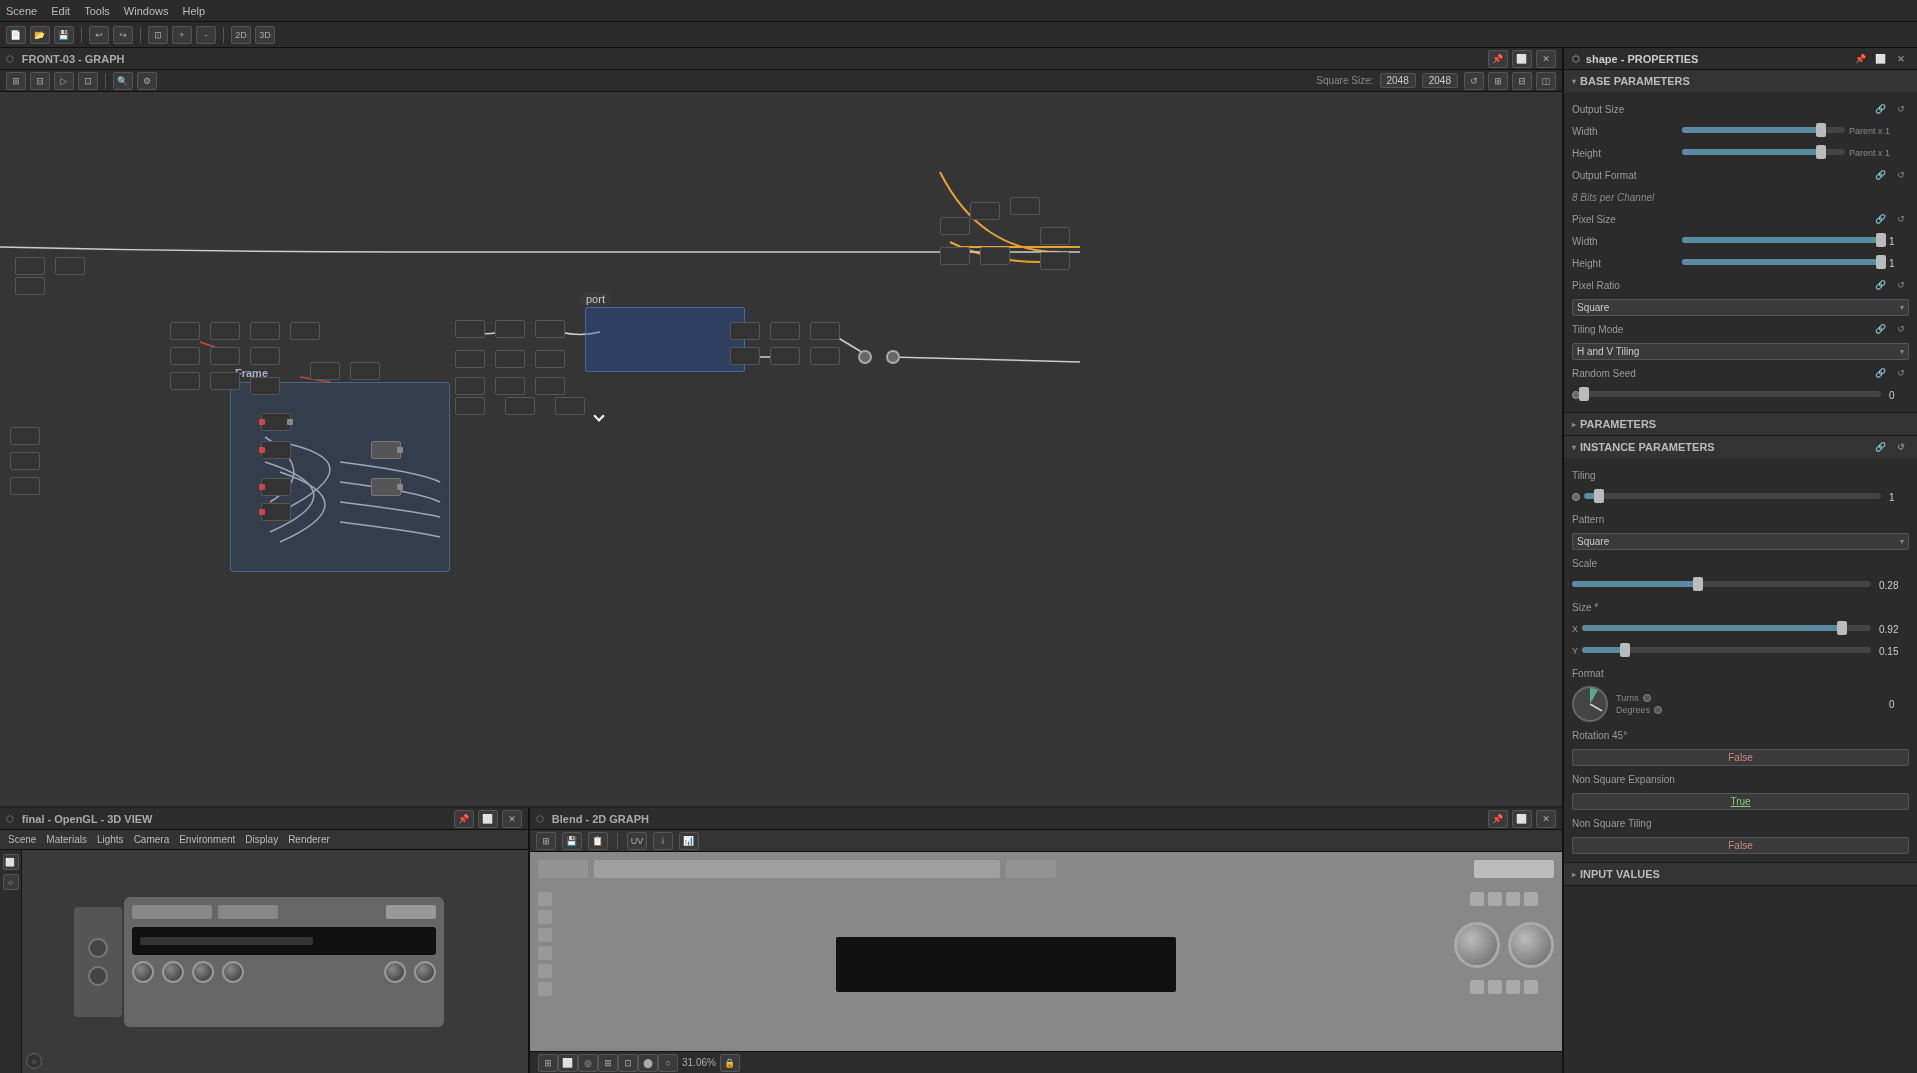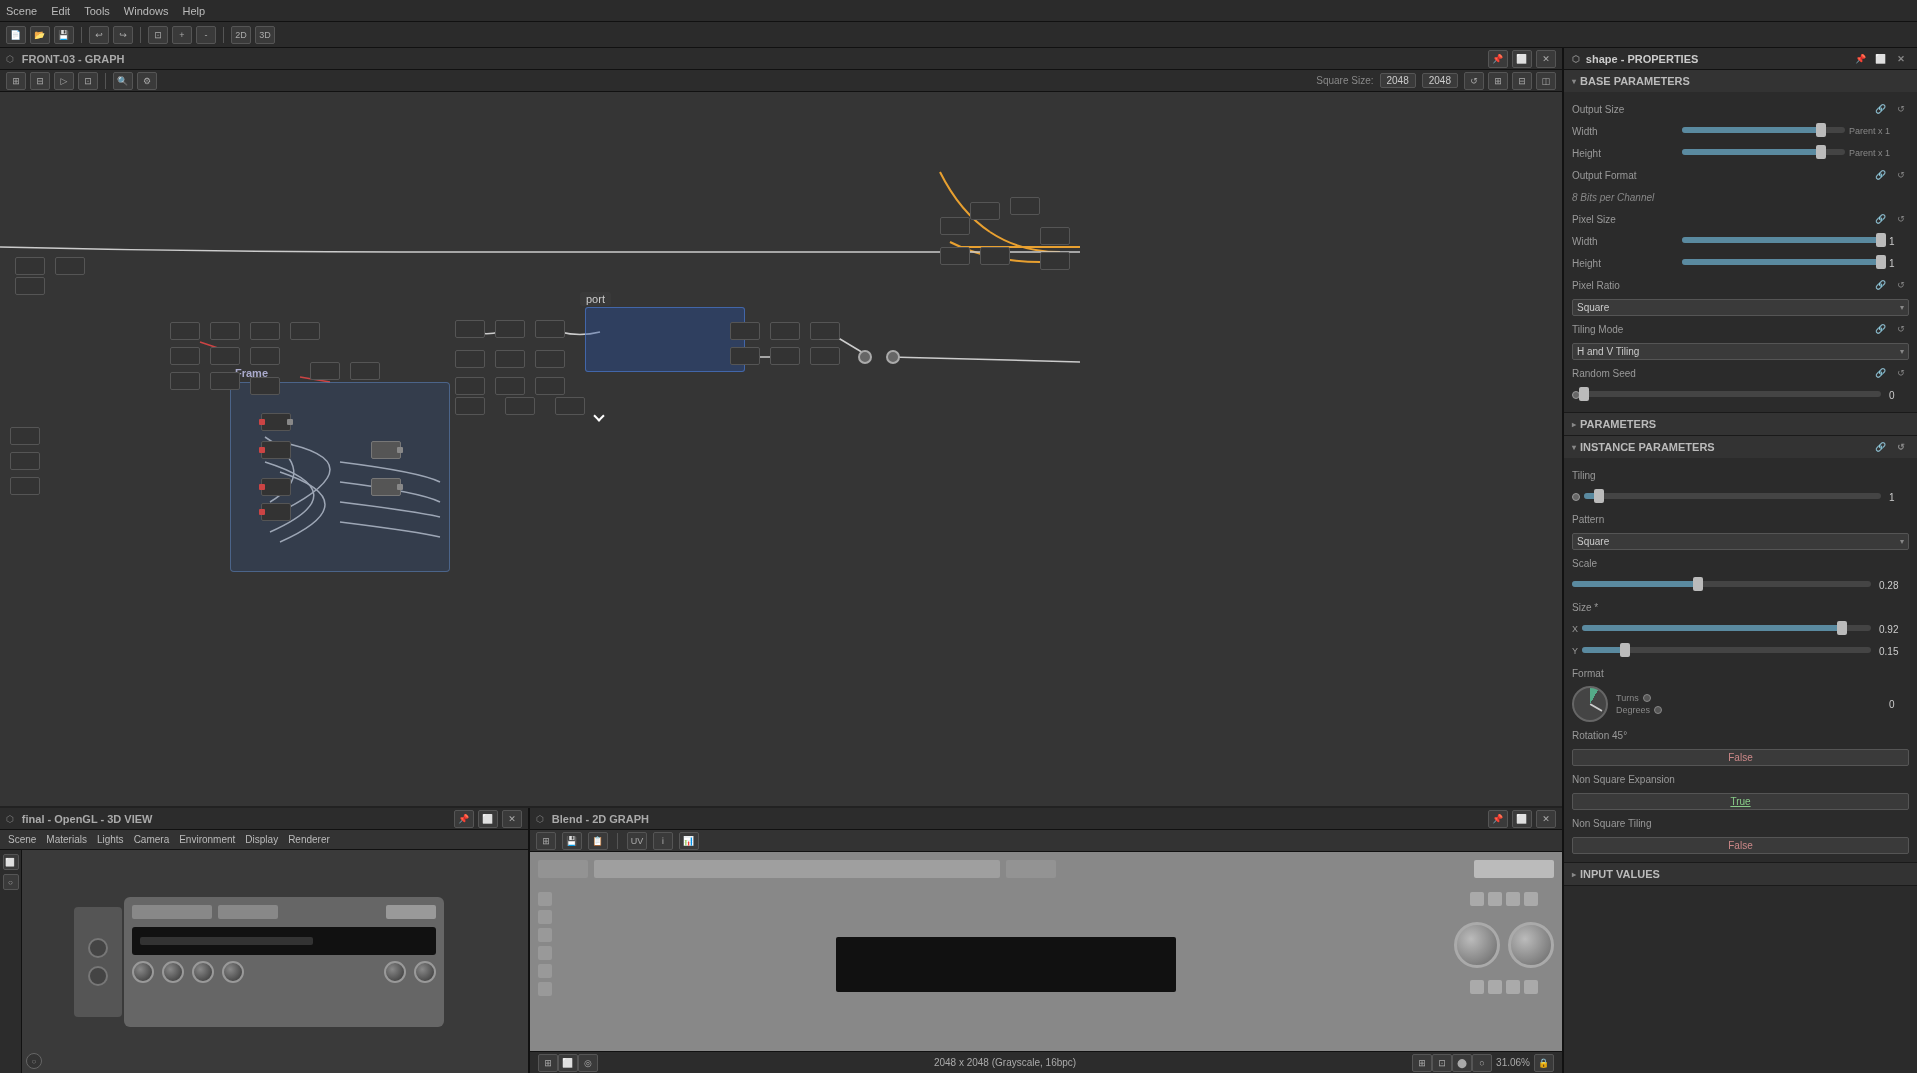--- a/index.html
+++ b/index.html
@@ -673,21 +673,20 @@
                 <div style="width:14px;height:14px;background:#aaa;border-radius:2px"></div>
                 <div style="width:14px;height:14px;background:#aaa;border-radius:2px"></div>
               </div>
             </div>
           </div>
         </div>
         <div id="view2d-statusbar">
           <div class="tb-btn">⊞</div>
           <div class="tb-btn">⬜</div>
           <div class="tb-btn">◎</div>
-          <span style="flex:1;text-align:center;color:#aaa;font-size:10px">2048 x 2048 (Grayscale, 16bpc)</span>
           <div class="tb-btn">⊞</div>
           <div class="tb-btn">⊡</div>
           <div class="tb-btn">⬤</div>
           <div class="tb-btn">○</div>
           <span style="color:#aaa;font-size:10px;margin:0 4px">31.06%</span>
           <div class="tb-btn">🔒</div>
         </div>
       </div>
 
     </div>

